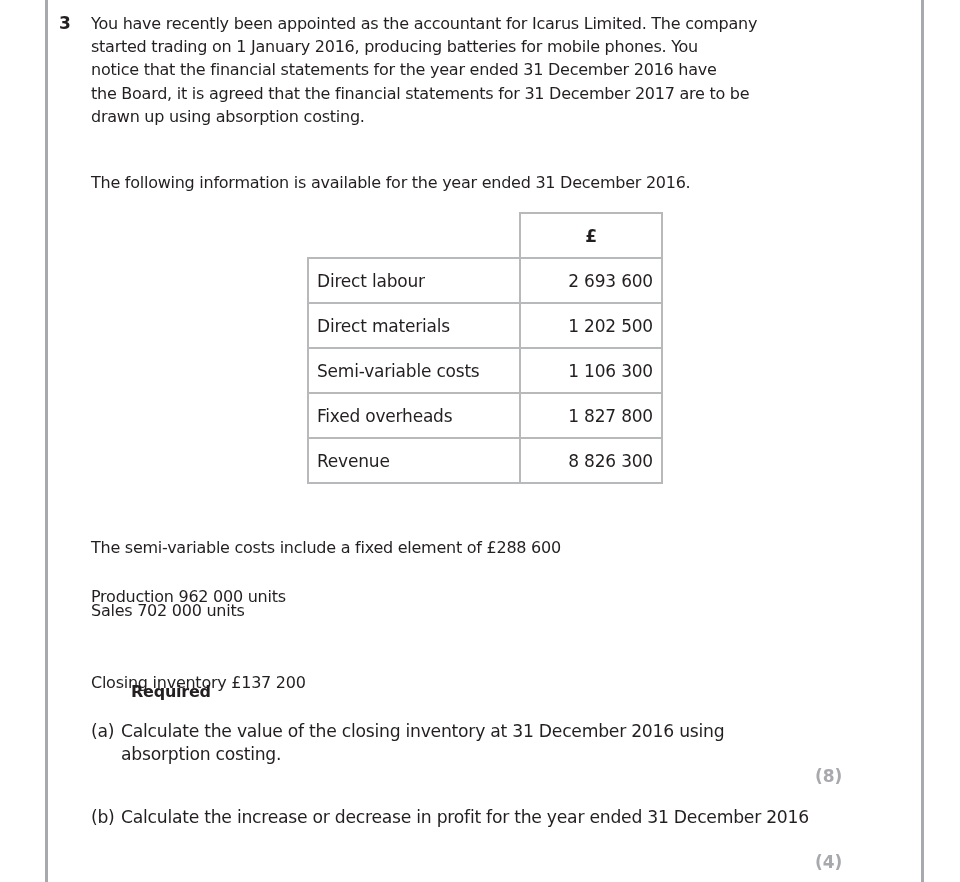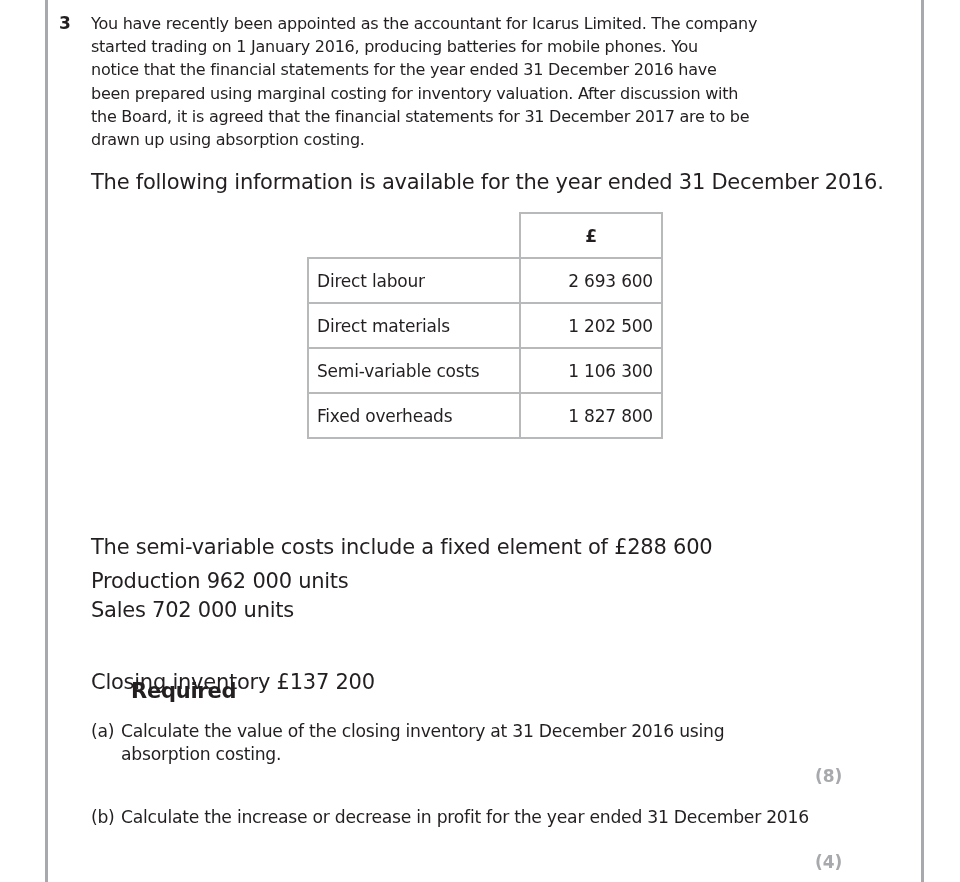--- a/index.html
+++ b/index.html
@@ -15,37 +15,37 @@
     position: absolute; left: 921px; top: 0; width: 3px; height: 882px; background: #a7a9ac;
   }
   .qnum {
     position: absolute; left: 59px; top: 12px; font-weight: bold; font-size: 17px; line-height: 23px;
   }
   .intro {
     position: absolute; left: 91px; top: 12px; width: 730px;
     font-size: 16px; line-height: 23.2px; letter-spacing: -0.25px;
   }
   .intro p { margin: 0; }
-  .line { position: absolute; left: 91px; font-size: 21px; line-height: 23px; letter-spacing: -0.25px; white-space: nowrap; }
+  .line { position: absolute; left: 91px; font-size: 16px; line-height: 23px; letter-spacing: -0.25px; white-space: nowrap; }
   .info-intro { top: 171px; }
 
   table.data {
     position: absolute; left: 307px; top: 212px;
     border-collapse: collapse; font-size: 17px; letter-spacing: -0.2px;
   }
   table.data td {
     border: 2px solid #b8b9bb; height: 43px; padding: 0 8px;
   }
   table.data td.label { width: 194px; text-align: left; }
   table.data td.value { width: 124px; text-align: right; }
   table.data td.blank { border: none; }
   table.data td.currency { text-align: center; font-weight: bold; }
 
   .semi { top: 536px; }
-  .prod { top: 570px; }
+  .prod { top: 585px; }
   .sales { top: 599px; }
   .closing { top: 640px; margin-top: 31px; }
   .required { top: 680px; font-weight: bold; margin-left: 40px; }
 
   .part { position: absolute; left: 91px; font-size: 17.2px; line-height: 23.2px; letter-spacing: -0.25px; }
   .part .plabel { position: absolute; left: 0; top: 0; }
   .part .ptext { position: absolute; left: 30px; top: 0; white-space: nowrap; }
   .part-a { top: 720px; }
   .part-b { top: 806px; }
   .marks {
@@ -59,21 +59,20 @@
 
 <div class="border-left"></div>
 <div class="border-right"></div>
 
 <div class="qnum">3</div>
 
 <div class="intro">
   <p>You have recently been appointed as the accountant for Icarus Limited. The company</p>
   <p>started trading on 1 January 2016, producing batteries for mobile phones. You</p>
   <p>notice that the financial statements for the year ended 31 December 2016 have</p>
-  <p>been prepared using marginal costing for inventory valuation. After discussion with</p>
   <p>the Board, it is agreed that the financial statements for 31 December 2017 are to be</p>
   <p>drawn up using absorption costing.</p>
 </div>
 
 <div class="line info-intro">The following information is available for the year ended 31 December 2016.</div>
 
 <table class="data">
   <tbody>
       <tr>
     <td class="blank"></td>
@@ -88,20 +87,24 @@
     <td class="value">1 202 500</td>
   </tr>
   <tr>
     <td class="label">Semi-variable costs</td>
     <td class="value">1 106 300</td>
   </tr>
   <tr>
     <td class="label">Fixed overheads</td>
     <td class="value">1 827 800</td>
   </tr>
+  <tr>
+    <td class="label">Revenue</td>
+    <td class="value">8 826 300</td>
+  </tr>
 </tbody>
   </table>
 
 <div class="line semi">The semi-variable costs include a fixed element of £288 600</div>
 <div class="line prod">Production 962 000 units</div>
 <div class="line sales">Sales 702 000 units</div>
 <div class="line closing">Closing inventory £137 200</div>
 <div class="line required">Required</div>
 
 <div class="part part-a">

